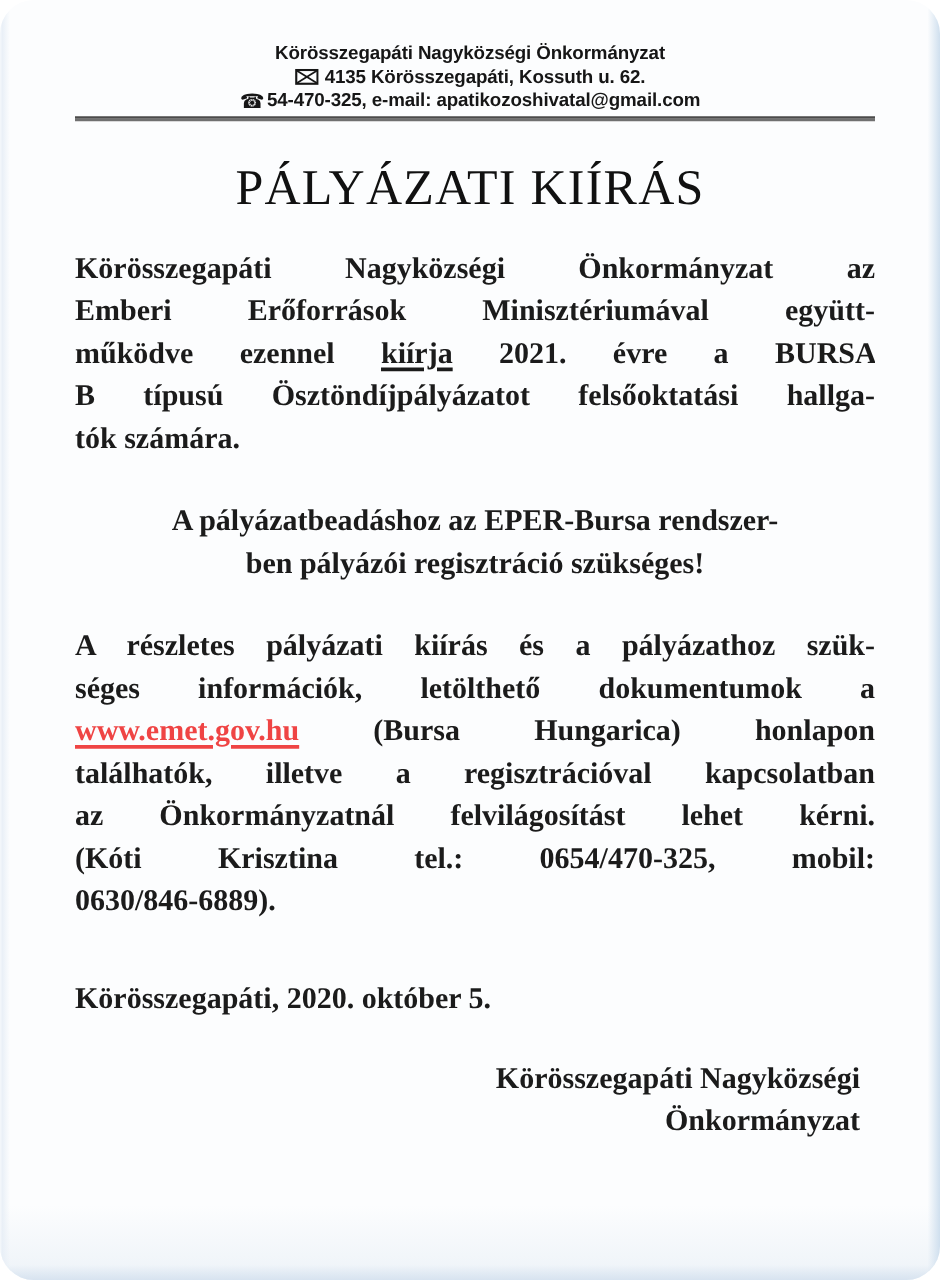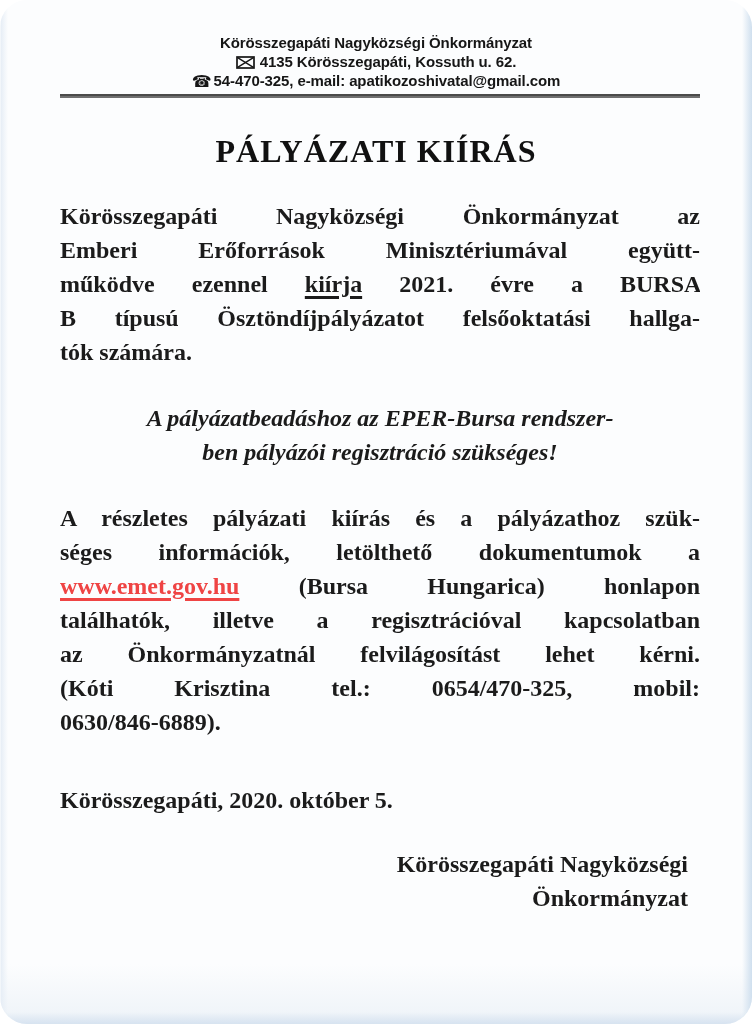--- a/index.html
+++ b/index.html
@@ -44,35 +44,35 @@
     width: 640px;
     margin-top: 3px;
     height: 2px;
     border-top: 2.5px solid #4b4b4b;
     border-bottom: 2px solid #707070;
   }
 
   .doc-title {
     margin-top: 26px;
     text-align: center;
-    font-size: 32px;
+    font-size: 40px;
     line-height: 54px;
-    font-weight: 700;
+    font-weight: 400;
     letter-spacing: 1px;
     color: #111;
   }
 
   .content { margin-left: 60px; width: 640px; font-size: 24px; font-weight: 700; line-height: 34px; }
 
   .line  { height: 34px; overflow: hidden; white-space: nowrap; }
   .jline { text-align: justify; white-space: normal; }
   .jline::after { content: ""; display: inline-block; width: 100%; height: 0; }
 
   .para1 { margin-top: 21px; }
-  .para2 { margin-top: 32px; text-align: center; font-style: italic; }
+  .para2 { margin-top: 32px; text-align: center; }
   .para3 { margin-top: 32px; }
   .date-block { margin-top: 44px; }
   .signature-block { margin-top: 30px; text-align: right; padding-right: 12px; }
 
   .u-word { text-decoration: underline; text-decoration-thickness: 2.5px; text-underline-offset: 4px; }
   a.emet-link {
     color: #ef4444;
     font-weight: 700;
     text-decoration: underline;
     text-decoration-thickness: 2.5px;

